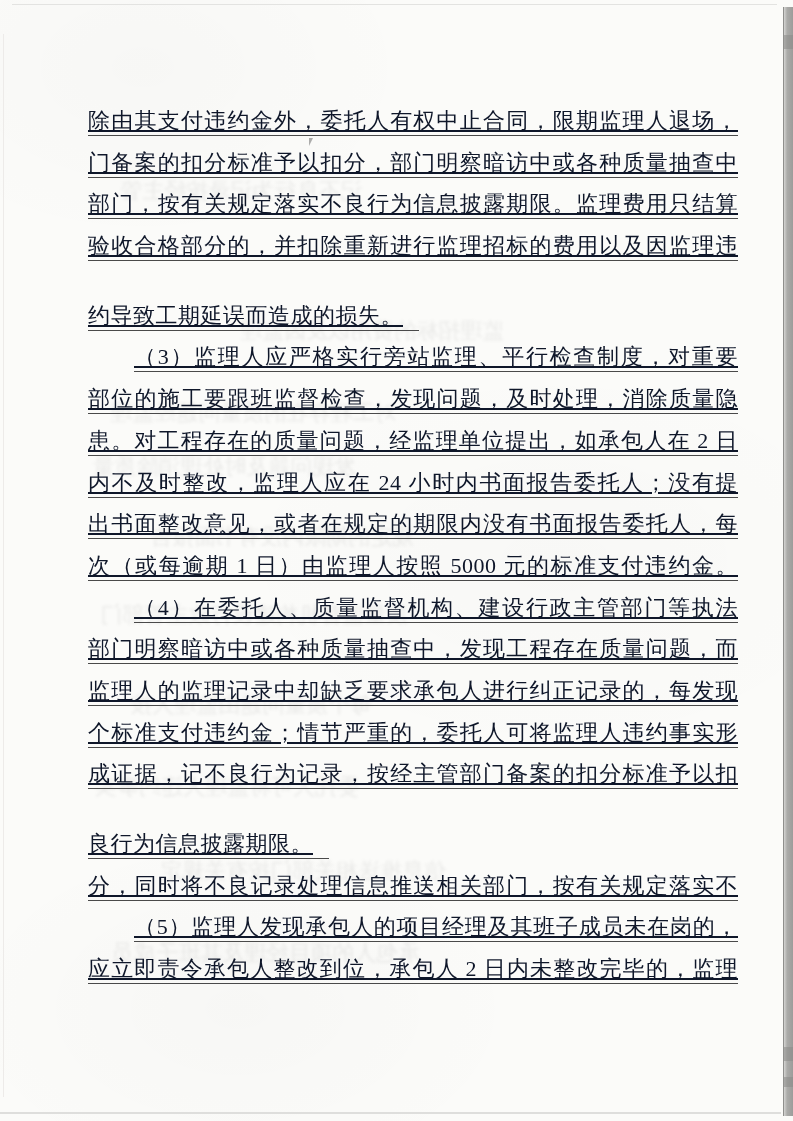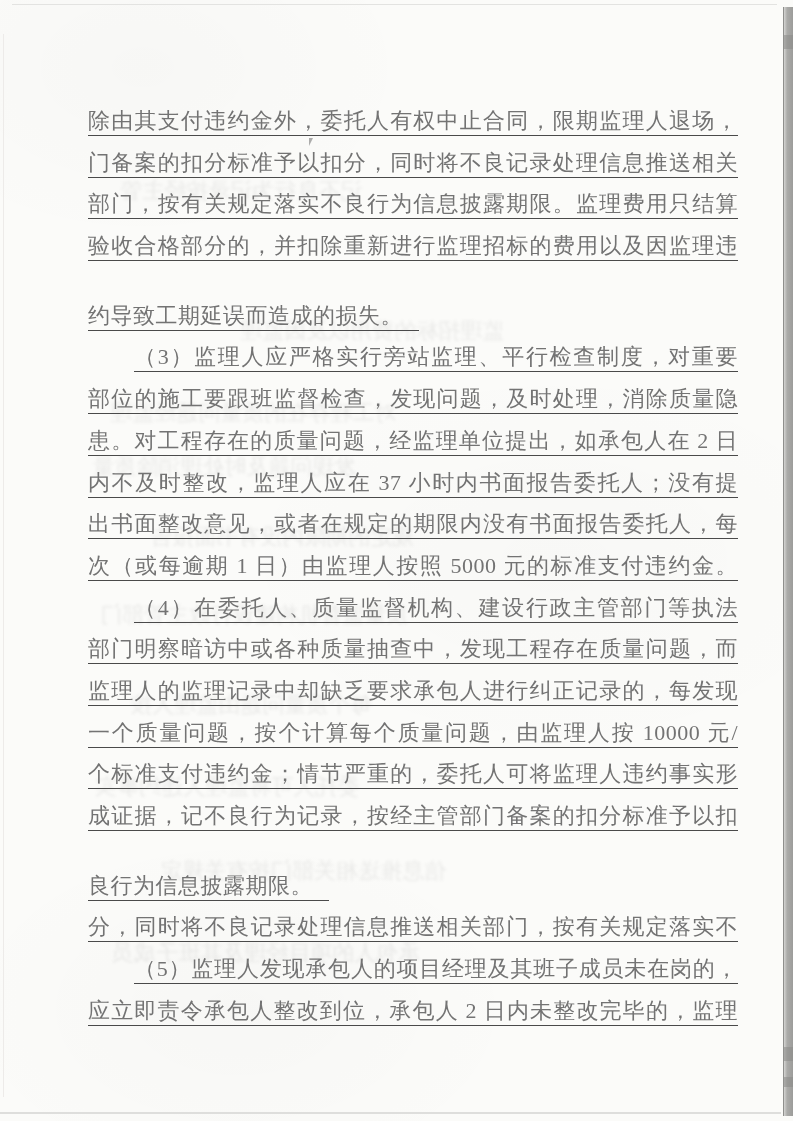--- a/index.html
+++ b/index.html
@@ -87,36 +87,35 @@
       <div class="ghost" style="top: 398px; left: 110px;">对工程存在的质量问题经监理</div>
       <div class="ghost" style="top: 452px; left: 92px;">发现问题及时处理消除质量</div>
       <div class="ghost" style="top: 522px; left: 150px;">规定的期限内没有书面报告</div>
       <div class="ghost" style="top: 600px; left: 100px;">质量监督机构建设行政主管部门</div>
       <div class="ghost" style="top: 690px; left: 130px;">每个质量问题由监理人按</div>
       <div class="ghost" style="top: 772px; left: 95px;">委托人可将监理人违约事实</div>
       <div class="ghost" style="top: 856px; left: 160px;">信息推送相关部门按有关规定</div>
       <div class="ghost" style="top: 938px; left: 112px;">承包人的项目经理及其班子成员</div>
     </div>
 
-  <div class="doc-text" id="doc-text" style="color: #737373;">
+  <div class="doc-text" id="doc-text" style="color: #0f172a; text-decoration: underline;">
       <div class="line"><span class="u" style="border-bottom-color: rgb(74, 74, 74);">除由其支付违约金外，委托人有权中止合同，限期监理人退场，</span></div>
-      <div class="line"><span class="u" style="border-bottom-color: rgb(74, 74, 74);">门备案的扣分标准予以扣分，同时将不良记录处理信息推送相关</span></div>
+      <div class="line"><span class="u" style="border-bottom-color: rgb(74, 74, 74);">门备案的扣分标准予以扣分，部门明察暗访中或各种质量抽查中</span></div>
       <div class="line"><span class="u" style="border-bottom-color: rgb(74, 74, 74);">部门，按有关规定落实不良行为信息披露期限。监理费用只结算</span></div>
       <div class="line"><span class="u" style="border-bottom-color: rgb(74, 74, 74);">验收合格部分的，并扣除重新进行监理招标的费用以及因监理违</span></div>
       <div class="line end"><span class="u" style="border-bottom-color: rgb(74, 74, 74);">约导致工期延误而造成的损失。</span></div>
       <div class="line indent"><span class="u" style="border-bottom-color: rgb(74, 74, 74);">（3）监理人应严格实行旁站监理、平行检查制度，对重要</span></div>
       <div class="line"><span class="u" style="border-bottom-color: rgb(74, 74, 74);">部位的施工要跟班监督检查，发现问题，及时处理，消除质量隐</span></div>
       <div class="line"><span class="u" style="border-bottom-color: rgb(74, 74, 74);">患。对工程存在的质量问题，经监理单位提出，如承包人在 2 日</span></div>
-      <div class="line"><span class="u" style="border-bottom-color: rgb(74, 74, 74);">内不及时整改，监理人应在 37 小时内书面报告委托人；没有提</span></div>
+      <div class="line"><span class="u" style="border-bottom-color: rgb(74, 74, 74);">内不及时整改，监理人应在 24 小时内书面报告委托人；没有提</span></div>
       <div class="line"><span class="u" style="border-bottom-color: rgb(74, 74, 74);">出书面整改意见，或者在规定的期限内没有书面报告委托人，每</span></div>
       <div class="line"><span class="u" style="border-bottom-color: rgb(74, 74, 74);">次（或每逾期 1 日）由监理人按照 5000 元的标准支付违约金。</span></div>
       <div class="line indent"><span class="u" style="border-bottom-color: rgb(74, 74, 74);">（4）在委托人、质量监督机构、建设行政主管部门等执法</span></div>
       <div class="line"><span class="u" style="border-bottom-color: rgb(74, 74, 74);">部门明察暗访中或各种质量抽查中，发现工程存在质量问题，而</span></div>
       <div class="line"><span class="u" style="border-bottom-color: rgb(74, 74, 74);">监理人的监理记录中却缺乏要求承包人进行纠正记录的，每发现</span></div>
-      <div class="line"><span class="u" style="border-bottom-color: rgb(74, 74, 74);">一个质量问题，按个计算每个质量问题，由监理人按 10000 元/</span></div>
       <div class="line"><span class="u" style="border-bottom-color: rgb(74, 74, 74);">个标准支付违约金；情节严重的，委托人可将监理人违约事实形</span></div>
       <div class="line"><span class="u" style="border-bottom-color: rgb(74, 74, 74);">成证据，记不良行为记录，按经主管部门备案的扣分标准予以扣</span></div>
       <div class="line end"><span class="u" style="border-bottom-color: rgb(74, 74, 74);">良行为信息披露期限。</span></div>
       <div class="line"><span class="u" style="border-bottom-color: rgb(74, 74, 74);">分，同时将不良记录处理信息推送相关部门，按有关规定落实不</span></div>
       <div class="line indent"><span class="u" style="border-bottom-color: rgb(74, 74, 74); margin-top: 40px;">（5）监理人发现承包人的项目经理及其班子成员未在岗的，</span></div>
       <div class="line"><span class="u" style="border-bottom-color: rgb(74, 74, 74); margin-top: 16px;">应立即责令承包人整改到位，承包人 2 日内未整改完毕的，监理</span></div>
     </div>
 
   <div class="speck"></div>
 </div>

